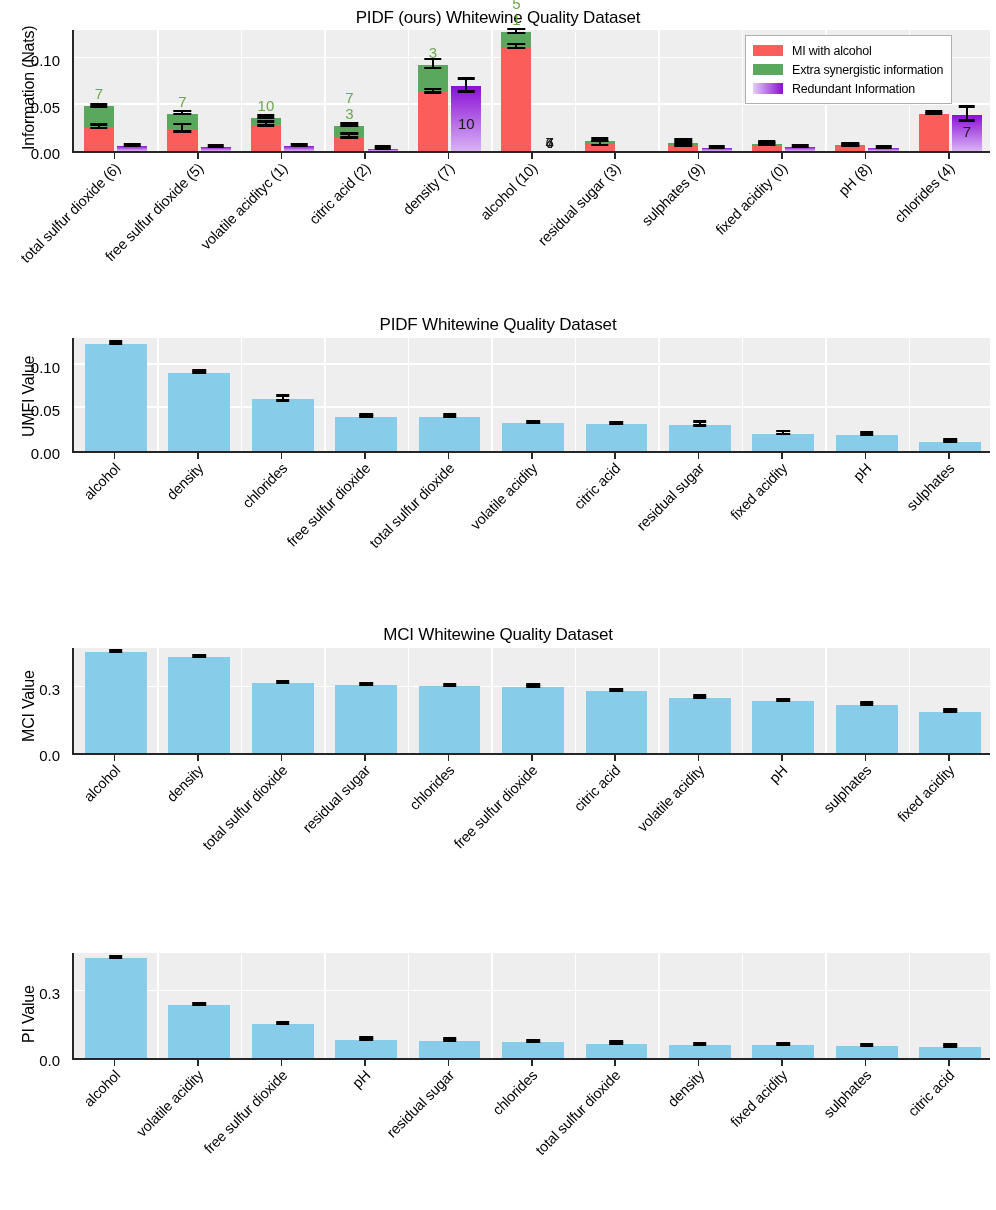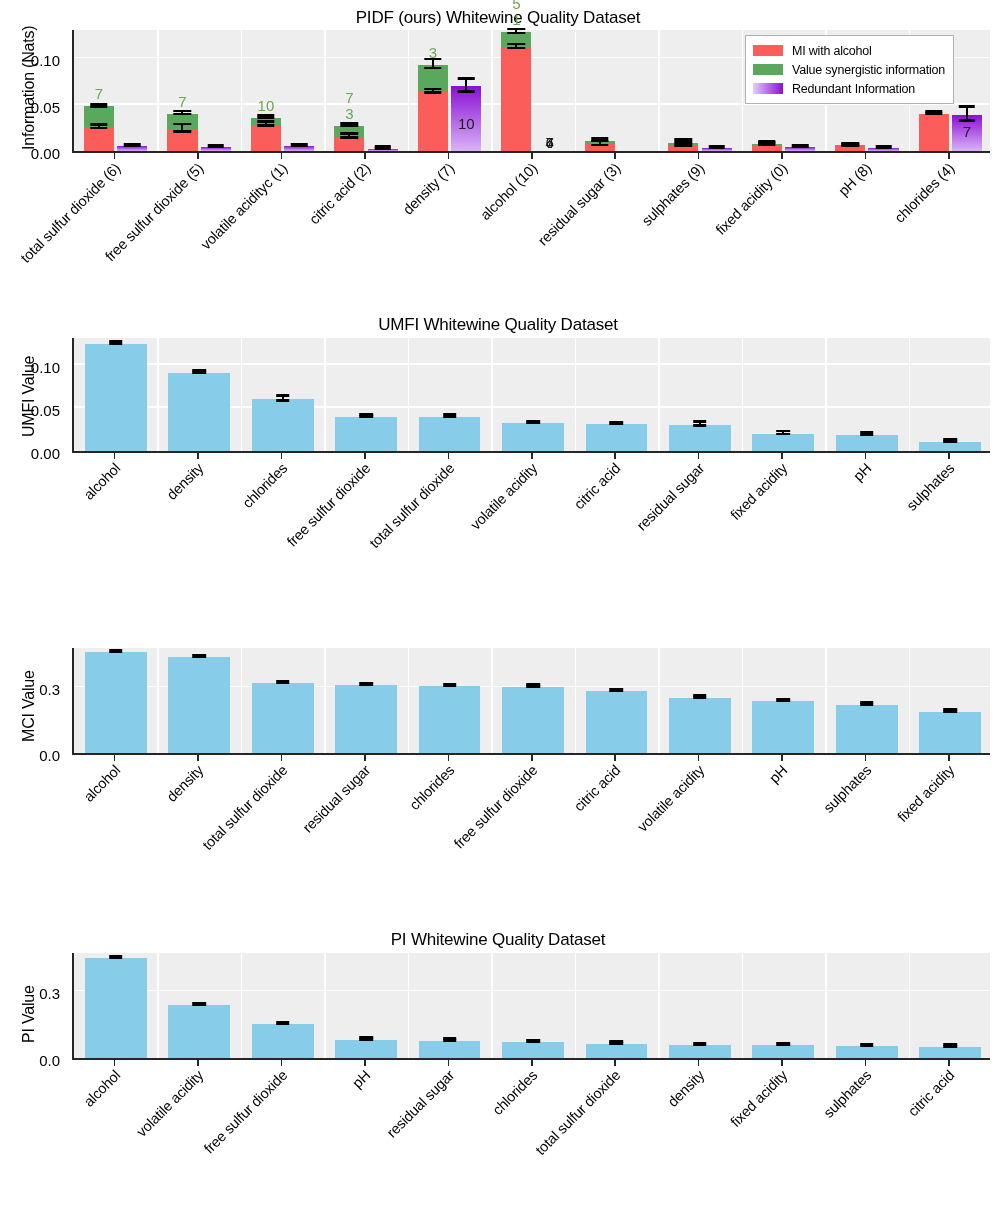--- a/index.html
+++ b/index.html
@@ -433,28 +433,28 @@
     <div class="xtick-label" style="left: 862.818px; top: 160px; transform: translateX(-100%) rotate(-45deg); transform-origin: 100% 0%;">pH (8)</div>
     <div class="xtick-mark" style="left: 948.273px; top: 153px; position: absolute;"></div>
     <div class="xtick-label" style="left: 946.273px; top: 160px; transform: translateX(-100%) rotate(-45deg); transform-origin: 100% 0%;">chlorides (4)</div>
     <div class="legend" style="left: 745px; top: 35px;">
       <div class="legend-row">
         <div class="legend-swatch sw-mi"></div>
         <span class="legend-text">MI with alcohol</span>
       </div>
       <div class="legend-row">
         <div class="legend-swatch sw-syn"></div>
-        <span class="legend-text">Value synergistic information</span>
+        <span class="legend-text">Extra synergistic information</span>
       </div>
       <div class="legend-row">
         <div class="legend-swatch sw-red"></div>
         <span class="legend-text">Redundant Information</span>
       </div>
     </div>
-    <div class="panel-title" style="top: 315px;">UMFI Whitewine Quality Dataset</div>
+    <div class="panel-title" style="top: 315px;">PIDF Whitewine Quality Dataset</div>
     <div class="ylabel" style="left: 20px; top: 437px;">UMFI Value</div>
     <div class="axes" style="left: 72px; top: 338px; width: 918px; height: 115px;">
       <div class="gridline-h" style="bottom: 43.0712px;"></div>
       <div class="gridline-h" style="bottom: 86.1423px;"></div>
       <div class="gridline-v" style="left: 83.4545px;"></div>
       <div class="gridline-v" style="left: 166.909px;"></div>
       <div class="gridline-v" style="left: 250.364px;"></div>
       <div class="gridline-v" style="left: 333.818px;"></div>
       <div class="gridline-v" style="left: 417.273px;"></div>
       <div class="gridline-v" style="left: 500.727px;"></div>
@@ -569,20 +569,21 @@
     <div class="xtick-mark" style="left: 614.455px; top: 453px; position: absolute;"></div>
     <div class="xtick-label" style="left: 612.455px; top: 460px; transform: translateX(-100%) rotate(-45deg); transform-origin: 100% 0%;">citric acid</div>
     <div class="xtick-mark" style="left: 697.909px; top: 453px; position: absolute;"></div>
     <div class="xtick-label" style="left: 695.909px; top: 460px; transform: translateX(-100%) rotate(-45deg); transform-origin: 100% 0%;">residual sugar</div>
     <div class="xtick-mark" style="left: 781.364px; top: 453px; position: absolute;"></div>
     <div class="xtick-label" style="left: 779.364px; top: 460px; transform: translateX(-100%) rotate(-45deg); transform-origin: 100% 0%;">fixed acidity</div>
     <div class="xtick-mark" style="left: 864.818px; top: 453px; position: absolute;"></div>
     <div class="xtick-label" style="left: 862.818px; top: 460px; transform: translateX(-100%) rotate(-45deg); transform-origin: 100% 0%;">pH</div>
     <div class="xtick-mark" style="left: 948.273px; top: 453px; position: absolute;"></div>
     <div class="xtick-label" style="left: 946.273px; top: 460px; transform: translateX(-100%) rotate(-45deg); transform-origin: 100% 0%;">sulphates</div>
+    <div class="panel-title" style="top: 625px;">MCI Whitewine Quality Dataset</div>
     <div class="ylabel" style="left: 20px; top: 742px;">MCI Value</div>
     <div class="axes" style="left: 72px; top: 648px; width: 918px; height: 107px;">
       <div class="gridline-h" style="bottom: 65.8462px;"></div>
       <div class="gridline-v" style="left: 83.4545px;"></div>
       <div class="gridline-v" style="left: 166.909px;"></div>
       <div class="gridline-v" style="left: 250.364px;"></div>
       <div class="gridline-v" style="left: 333.818px;"></div>
       <div class="gridline-v" style="left: 417.273px;"></div>
       <div class="gridline-v" style="left: 500.727px;"></div>
       <div class="gridline-v" style="left: 584.182px;"></div>
@@ -695,21 +696,20 @@
     <div class="xtick-mark" style="left: 614.455px; top: 755px; position: absolute;"></div>
     <div class="xtick-label" style="left: 612.455px; top: 762px; transform: translateX(-100%) rotate(-45deg); transform-origin: 100% 0%;">citric acid</div>
     <div class="xtick-mark" style="left: 697.909px; top: 755px; position: absolute;"></div>
     <div class="xtick-label" style="left: 695.909px; top: 762px; transform: translateX(-100%) rotate(-45deg); transform-origin: 100% 0%;">volatile acidity</div>
     <div class="xtick-mark" style="left: 781.364px; top: 755px; position: absolute;"></div>
     <div class="xtick-label" style="left: 779.364px; top: 762px; transform: translateX(-100%) rotate(-45deg); transform-origin: 100% 0%;">pH</div>
     <div class="xtick-mark" style="left: 864.818px; top: 755px; position: absolute;"></div>
     <div class="xtick-label" style="left: 862.818px; top: 762px; transform: translateX(-100%) rotate(-45deg); transform-origin: 100% 0%;">sulphates</div>
     <div class="xtick-mark" style="left: 948.273px; top: 755px; position: absolute;"></div>
     <div class="xtick-label" style="left: 946.273px; top: 762px; transform: translateX(-100%) rotate(-45deg); transform-origin: 100% 0%;">fixed acidity</div>
-    <div class="panel-title" style="top: 930px;">PI Whitewine Quality Dataset</div>
     <div class="ylabel" style="left: 20px; top: 1043px;">PI Value</div>
     <div class="axes" style="left: 72px; top: 953px; width: 918px; height: 107px;">
       <div class="gridline-h" style="bottom: 66.875px;"></div>
       <div class="gridline-v" style="left: 83.4545px;"></div>
       <div class="gridline-v" style="left: 166.909px;"></div>
       <div class="gridline-v" style="left: 250.364px;"></div>
       <div class="gridline-v" style="left: 333.818px;"></div>
       <div class="gridline-v" style="left: 417.273px;"></div>
       <div class="gridline-v" style="left: 500.727px;"></div>
       <div class="gridline-v" style="left: 584.182px;"></div>

